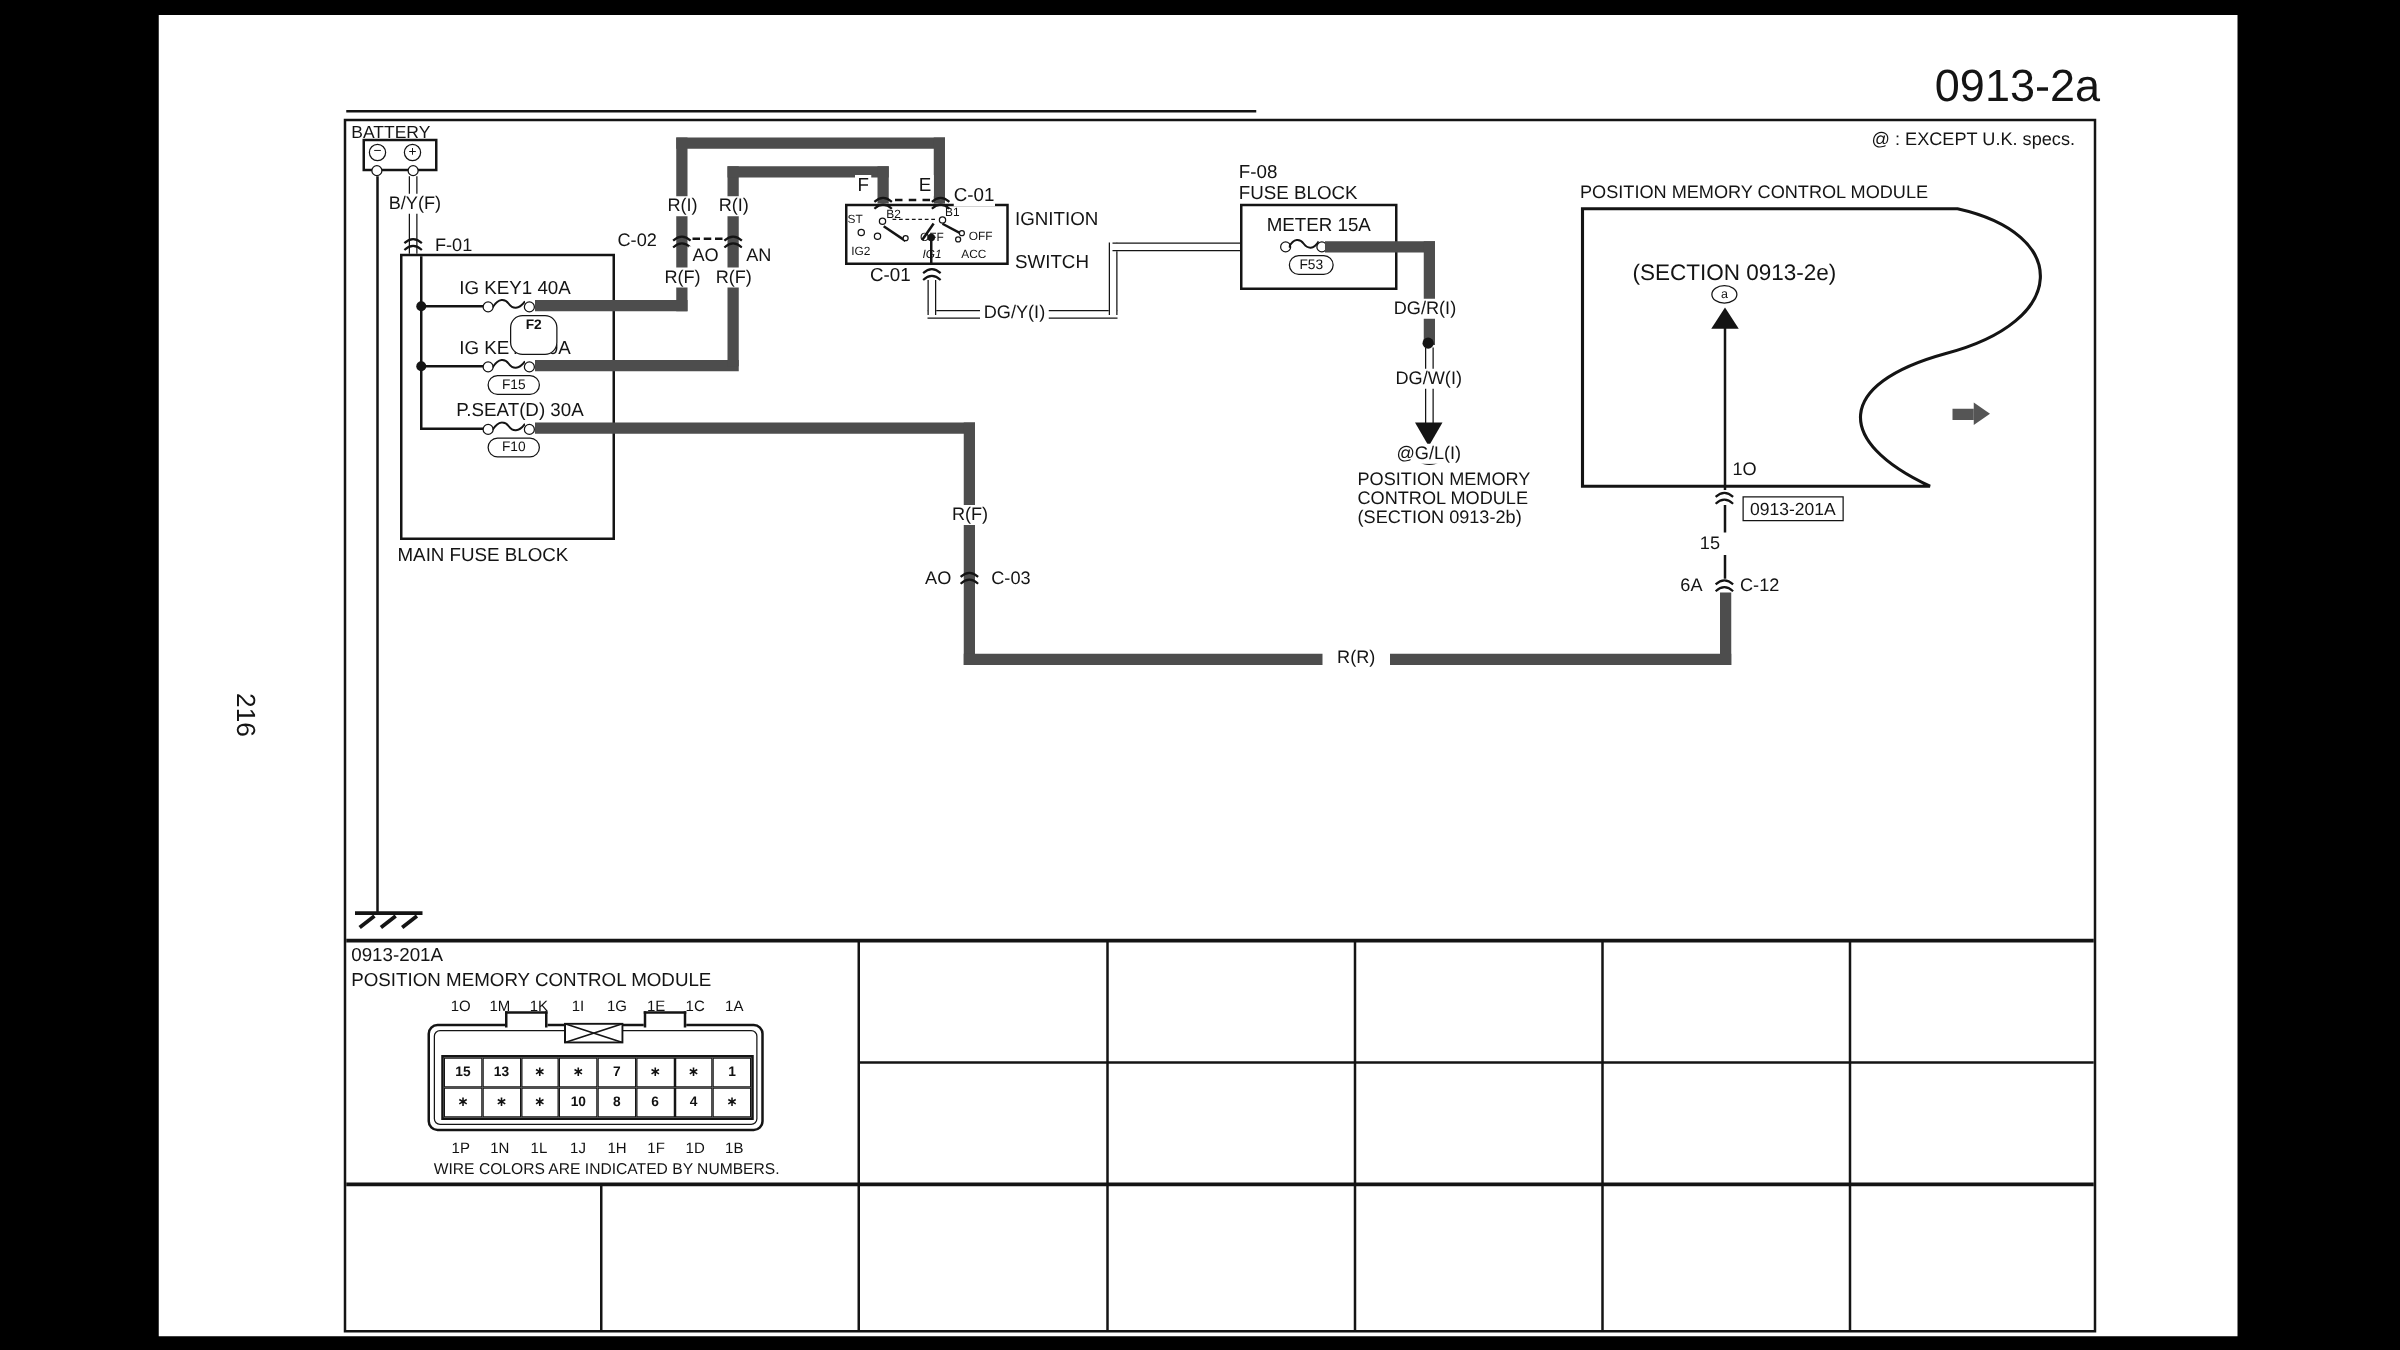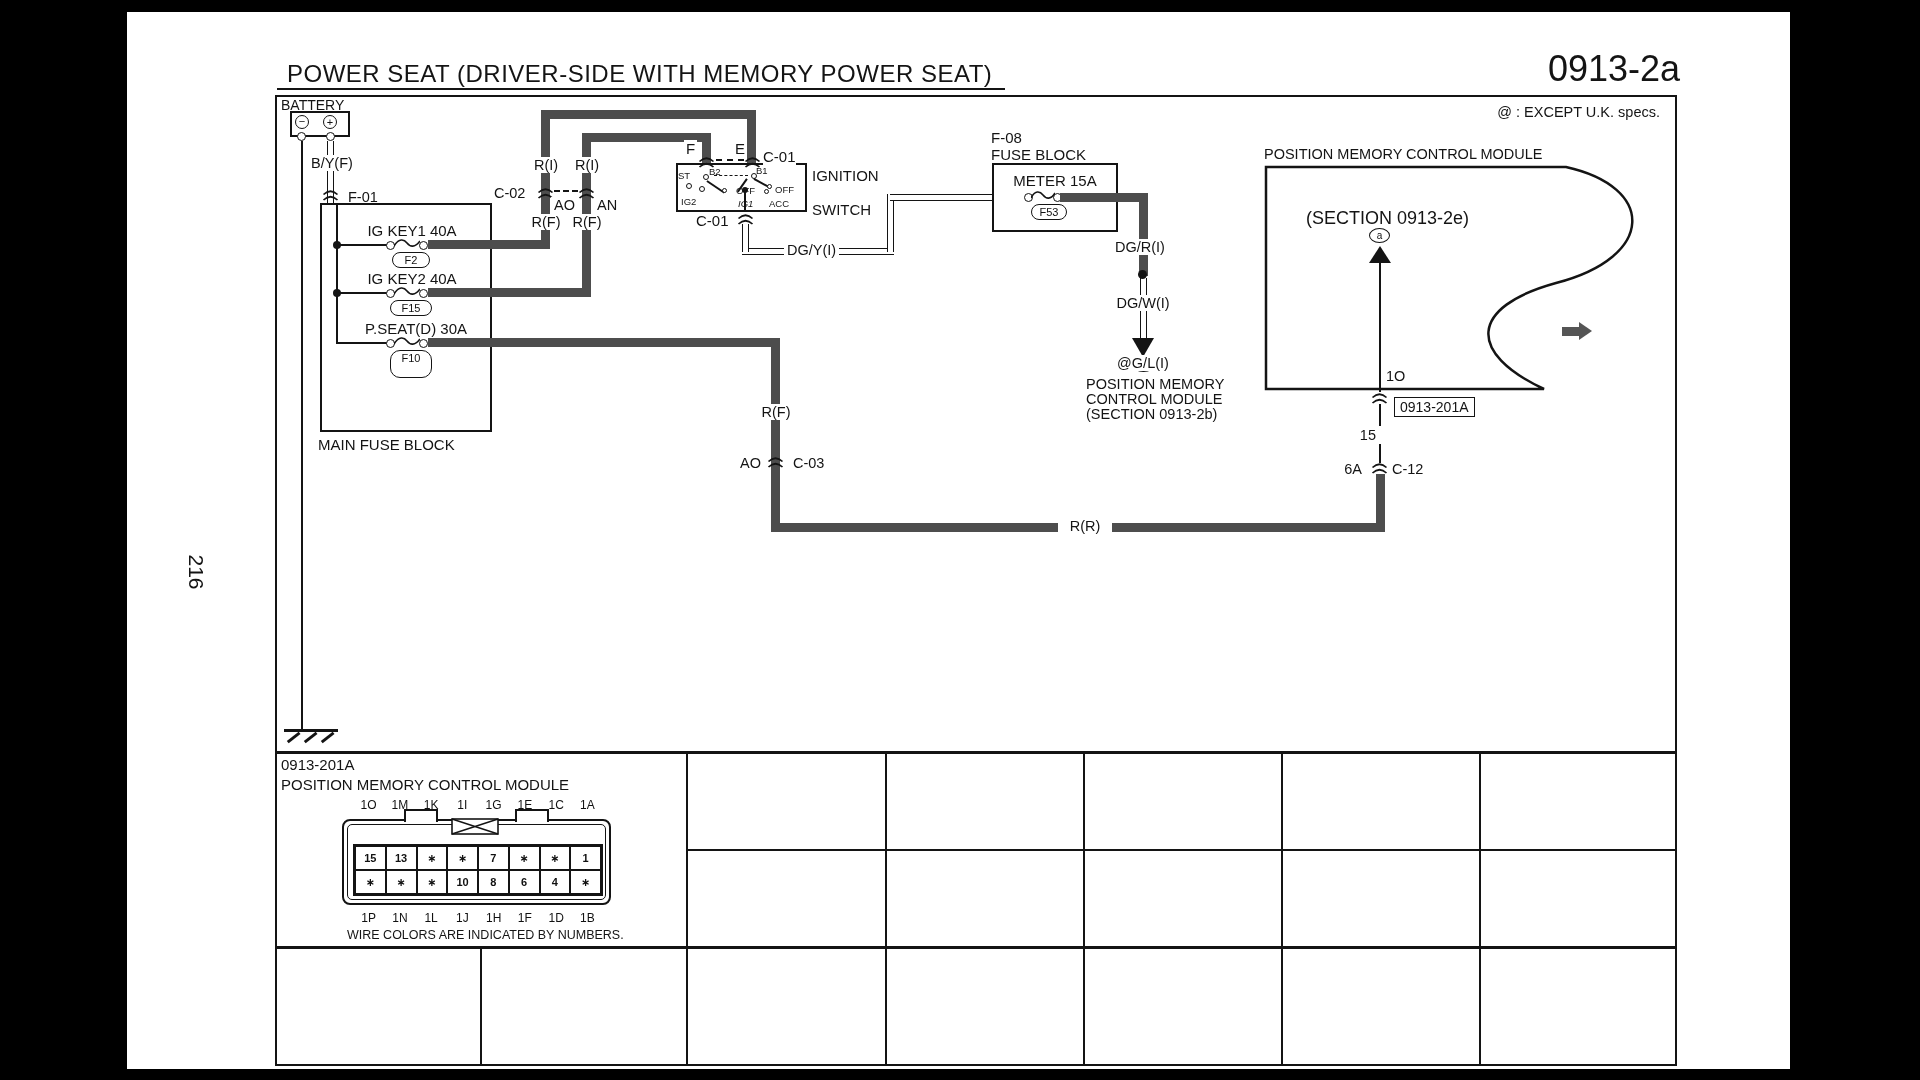--- a/index.html
+++ b/index.html
@@ -35,21 +35,20 @@
   .pinrow { position:absolute; left:353px; width:250px; display:flex; }
   .pinrow span { flex:1; text-align:center; font-size:12px; }
 </style>
 </head>
 <body>
 
 <div id="stage">
   <div id="page"></div>
 
   <div class="t" style="left:178px; top:560px; font-size:21px; transform:rotate(90deg); transform-origin:center;">216</div>
-  <div class="t" style="left:287px; top:60px; font-size:24px; letter-spacing:0.5px;">POWER SEAT (DRIVER-SIDE WITH MEMORY POWER SEAT)</div>
   <div class="ln" style="left:277px; top:88px; width:728px; height:2px;"></div>
   <div class="t rt" style="left:1490px; top:48px; width:190px; font-size:36px;">0913-2a</div>
   <div class="t rt" style="left:1435px; top:104px; width:225px; font-size:14.5px;">@ : EXCEPT U.K. specs.</div>
 
   <div class="abs" style="left:275px; top:95px; width:1402px; height:971px; border:2.5px solid #141414;"></div>
 
   <div class="t" style="left:281px; top:97px; font-size:14px;">BATTERY</div>
   <div class="box" style="left:290px; top:111px; width:60px; height:26px; background:#fff;"></div>
   <div class="circ ctr" style="left:295px; top:115px; width:14px; height:14px; font-size:11px; line-height:11px;">−</div>
   <div class="circ ctr" style="left:323px; top:115px; width:14px; height:14px; font-size:11px; line-height:12px;">+</div>
@@ -78,39 +77,39 @@
   <div class="dot" style="left:333px; top:241px; width:8px; height:8px;"></div>
   <div class="dot" style="left:333px; top:289px; width:8px; height:8px;"></div>
 
   <div class="ln" style="left:337px; top:244px; width:52px; height:1.6px;"></div>
   <div class="t ctr" style="left:358px; top:222px; width:108px; font-size:15px;">IG KEY1 40A</div>
   <div class="circ" style="left:386px; top:241px; width:9px; height:9px; z-index:3;"></div>
   <div class="circ" style="left:419px; top:241px; width:9px; height:9px; z-index:3;"></div>
   <svg class="chev" style="left:394px; top:239px;" width="26" height="10" viewBox="0 0 26 10">
     <path d="M0,7 C5,-1 10,0 13,4 C16,8 21,9 26,2" fill="none" stroke="#141414" stroke-width="1.6"></path>
     </svg>
-  <div class="oval" style="left:392px; top:252px; width:38px; height:16px; line-height:14px; z-index:3;">F2</div>
+  <div class="oval" style="left:408px; top:252px; width:38px; height:32px; line-height:14px; z-index:3;font-weight:bold;">F2</div>
 
   <div class="ln" style="left:337px; top:292px; width:52px; height:1.6px;"></div>
   <div class="t ctr" style="left:358px; top:270px; width:108px; font-size:15px;">IG KEY2 40A</div>
   <div class="circ" style="left:386px; top:289px; width:9px; height:9px; z-index:3;"></div>
   <div class="circ" style="left:419px; top:289px; width:9px; height:9px; z-index:3;"></div>
   <svg class="chev" style="left:394px; top:287px;" width="26" height="10" viewBox="0 0 26 10">
     <path d="M0,7 C5,-1 10,0 13,4 C16,8 21,9 26,2" fill="none" stroke="#141414" stroke-width="1.6"></path>
     </svg>
   <div class="oval" style="left:390px; top:300px; width:42px; height:16px; line-height:14px; z-index:3;">F15</div>
 
   <div class="ln" style="left:336px; top:342px; width:53px; height:1.6px;"></div>
   <div class="t ctr" style="left:352px; top:320px; width:128px; font-size:15px;">P.SEAT(D) 30A</div>
   <div class="circ" style="left:386px; top:339px; width:9px; height:9px; z-index:3;"></div>
   <div class="circ" style="left:419px; top:339px; width:9px; height:9px; z-index:3;"></div>
   <svg class="chev" style="left:394px; top:337px;" width="26" height="10" viewBox="0 0 26 10">
     <path d="M0,7 C5,-1 10,0 13,4 C16,8 21,9 26,2" fill="none" stroke="#141414" stroke-width="1.6"></path>
     </svg>
-  <div class="oval" style="left:390px; top:350px; width:42px; height:28px; line-height:14px; z-index:3;">F10</div>
+  <div class="oval" style="left:390px; top:350px; width:42px; height:16px; line-height:14px; z-index:3;">F10</div>
 
   <div class="wire" style="left:428px; top:240px; width:122px; height:9px;"></div>
   <div class="wire" style="left:541px; top:110px; width:9px; height:139px;"></div>
   <div class="wire" style="left:541px; top:110px; width:215px; height:9px;"></div>
   <div class="wire" style="left:747px; top:110px; width:9px; height:53px;"></div>
 
   <div class="wire" style="left:428px; top:288px; width:163px; height:9px;"></div>
   <div class="wire" style="left:582px; top:133px; width:9px; height:160px;"></div>
   <div class="wire" style="left:582px; top:133px; width:129px; height:9px;"></div>
   <div class="wire" style="left:702px; top:133px; width:9px; height:30px;"></div>

